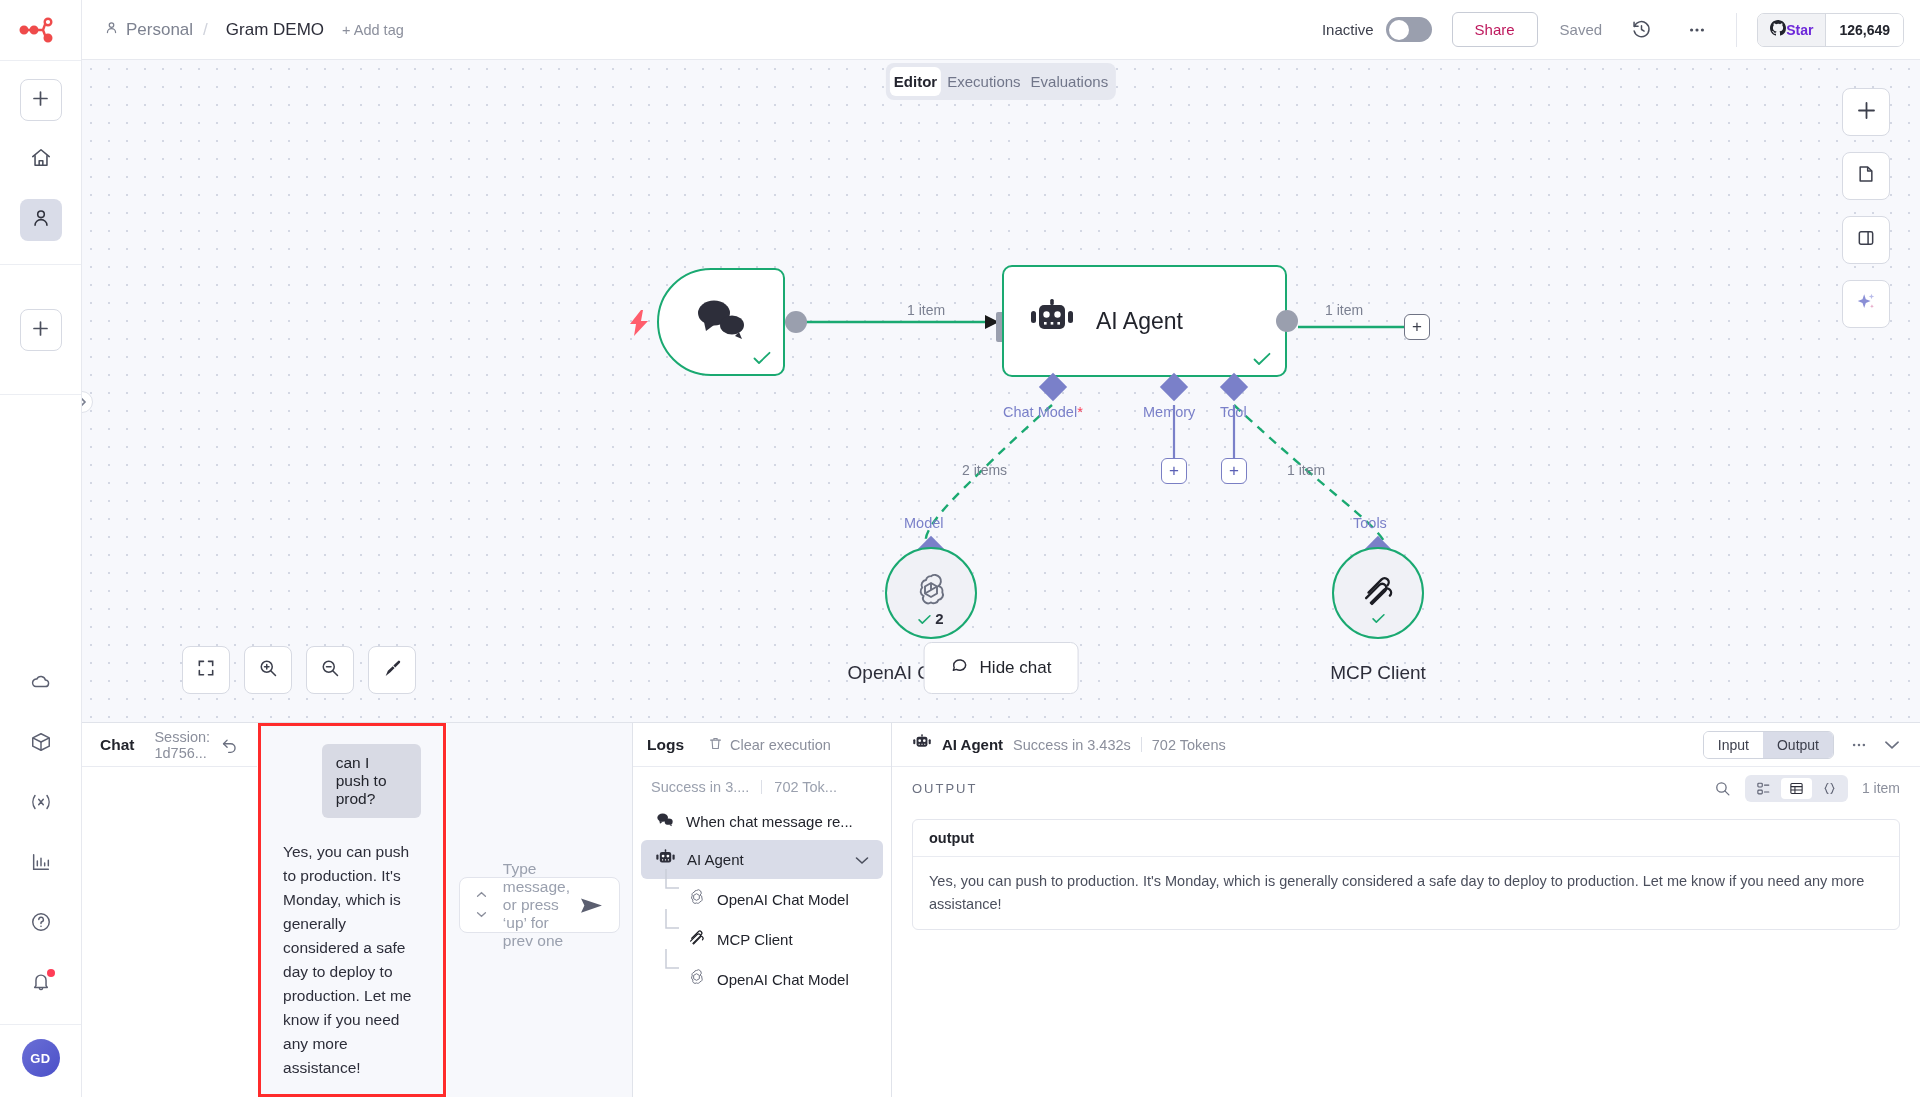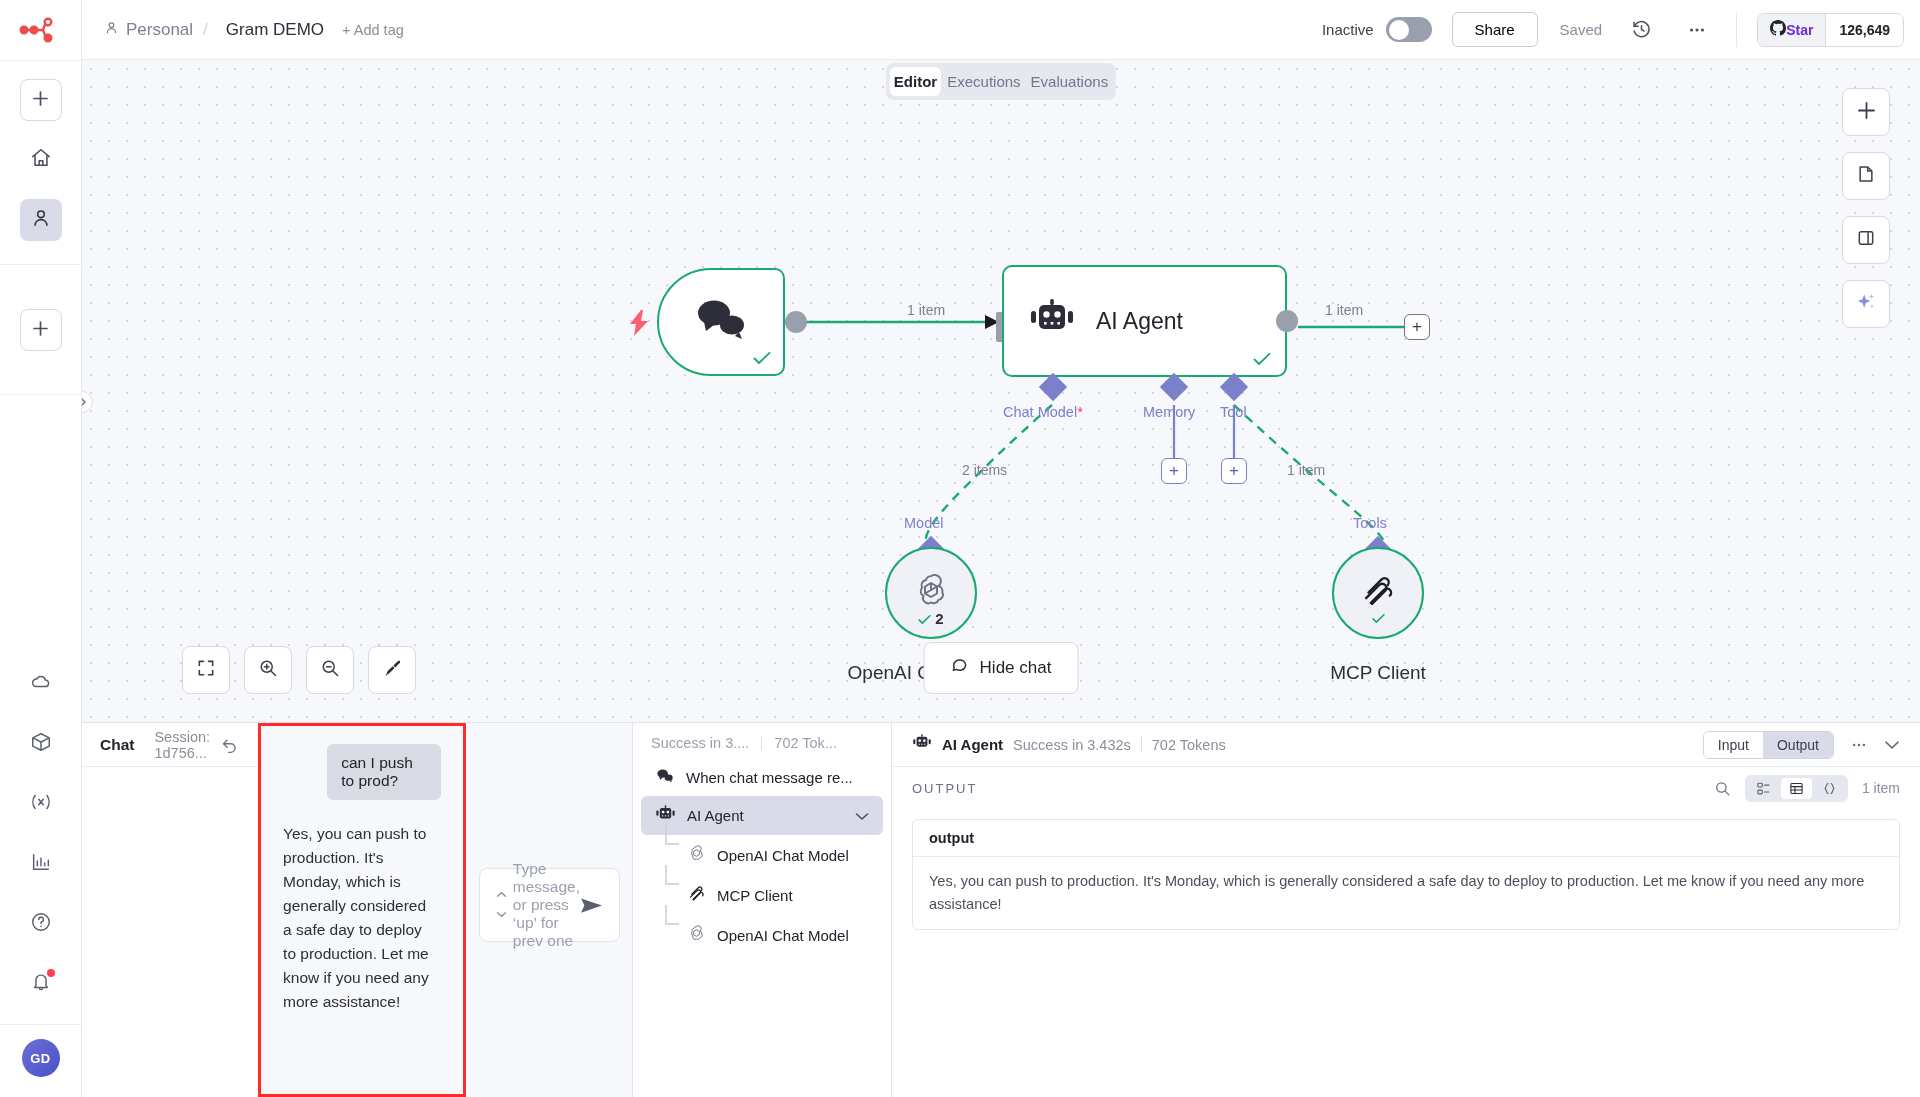--- a/index.html
+++ b/index.html
@@ -57,21 +57,21 @@
   .toggle {
     width: 46px; height: 25px; border-radius: 13px; background: #9a9fae;
     position: relative; cursor: pointer;
   }
   .toggle .knob {
     position: absolute; top: 2.5px; left: 3px; width: 20px; height: 20px;
     border-radius: 50%; background: #fff;
   }
   .btn-outline {
     border: 1px solid #c8ccd6; background: #fff; border-radius: 6px;
-    font-size: 15px; color: #000000; padding: 8px 22px; cursor: pointer;
+    font-size: 15px; color: #be185d; padding: 8px 22px; cursor: pointer;
     font-family: inherit;
   }
   .saved-text { font-size: 15px; color: #8b8f9c; margin-left: 22px; cursor: default; }
   .hdr-icon { width: 34px; height: 34px; display:flex; align-items:center; justify-content:center;
               color: #4b4f5d; margin-left: 22px; cursor: pointer; }
   .hdr-divider { width: 1px; height: 34px; background: #e4e6ed; margin-left: 22px; }
   .gh-star {
     display: flex; align-items: stretch; border: 1px solid #d6d9e0; border-radius: 7px;
     overflow: hidden; margin-left: 20px; height: 34px; cursor: pointer;
   }
@@ -182,22 +182,22 @@
   }
   .msg-user {
     margin-left: auto; width: fit-content; max-width: 72%; background: #d8dae4;
     border-radius: 6px; padding: 10px 14px; font-size: 15.5px; color: #22242c;
   }
   .msg-bot {
     margin-top: 22px; max-width: 94%; font-size: 15.5px; line-height: 1.55; color: #2d2e3a;
   }
   .chat-input-wrap { flex: 0 0 78px; background:#f7f8fc; display:flex; align-items:center; padding: 0 12px 10px 12px; }
   .chat-input {
-    flex: 1 1 auto; height: 74px; background:#fff; border:1px solid #e2e4ec; border-radius: 8px;
-    display: flex; align-items: center; padding: 0 16px 0 10px; 
+    flex: 1 1 auto; height: 56px; background:#fff; border:1px solid #e2e4ec; border-radius: 8px;
+    display: flex; align-items: center; padding: 0 16px 0 10px; gap: 10px;
   }
   .chev-stack { display:flex; flex-direction:column; gap:10px; color:#8b8f9c; font-size:10px; line-height:1; padding: 0 6px; }
   .chat-placeholder { flex:1 1 auto; font-size: 15.5px; color:#9aa0ae; }
   .send-icon { color:#6b7080; cursor:pointer; display:flex; }
 
   .clear-exec { display:flex; align-items:center; gap:7px; font-size:14.5px; color:#8b8f9c; cursor:pointer; margin-left: 14px; }
   .logs-meta { display:flex; align-items:center; gap:12px; padding: 12px 18px 8px 18px; font-size: 14.5px; color:#9aa0ae; }
   .logs-meta .sep { width:1px; height:14px; background:#dcdfe7; }
   .log-row {
     display:flex; align-items:center; gap:11px; padding: 9px 14px; margin: 0 8px;
@@ -645,20 +645,32 @@
             <span class="send-icon">
               <svg width="23" height="19" viewBox="0 0 24 20" fill="#5b5f70">
                   <path d="M1 2.5 23 10 1 17.5 4.5 10z"></path>
                 </svg>
             </span>
           </div>
         </div>
       </div>
 
       <div class="panel-logs">
+        <div class="panel-head" style="padding:0 12px 0 14px;">
+          <span class="panel-title">Logs</span>
+          <span class="clear-exec">
+            <span>
+              <svg width="15" height="15" viewBox="0 0 24 24" fill="none" stroke="#8b8f9c" stroke-width="1.8" stroke-linecap="round">
+                <path d="M4 6.5h16M9.5 6.5V4h5v2.5"></path>
+                  <path d="M6.5 6.5 7.5 20h9l1-13.5"></path>
+              </svg>
+            </span>
+            <span>Clear execution</span>
+          </span>
+        </div>
         <div class="logs-meta">
           <span>Success in 3....</span>
           <span class="sep"></span>
           <span>702 Tok...</span>
         </div>
 
         <div class="log-row">
           <span>
             <svg width="20" height="16" viewBox="0 0 58 48" fill="#2d2e3a">
               <ellipse cx="22" cy="17" rx="16" ry="12.5"></ellipse>

